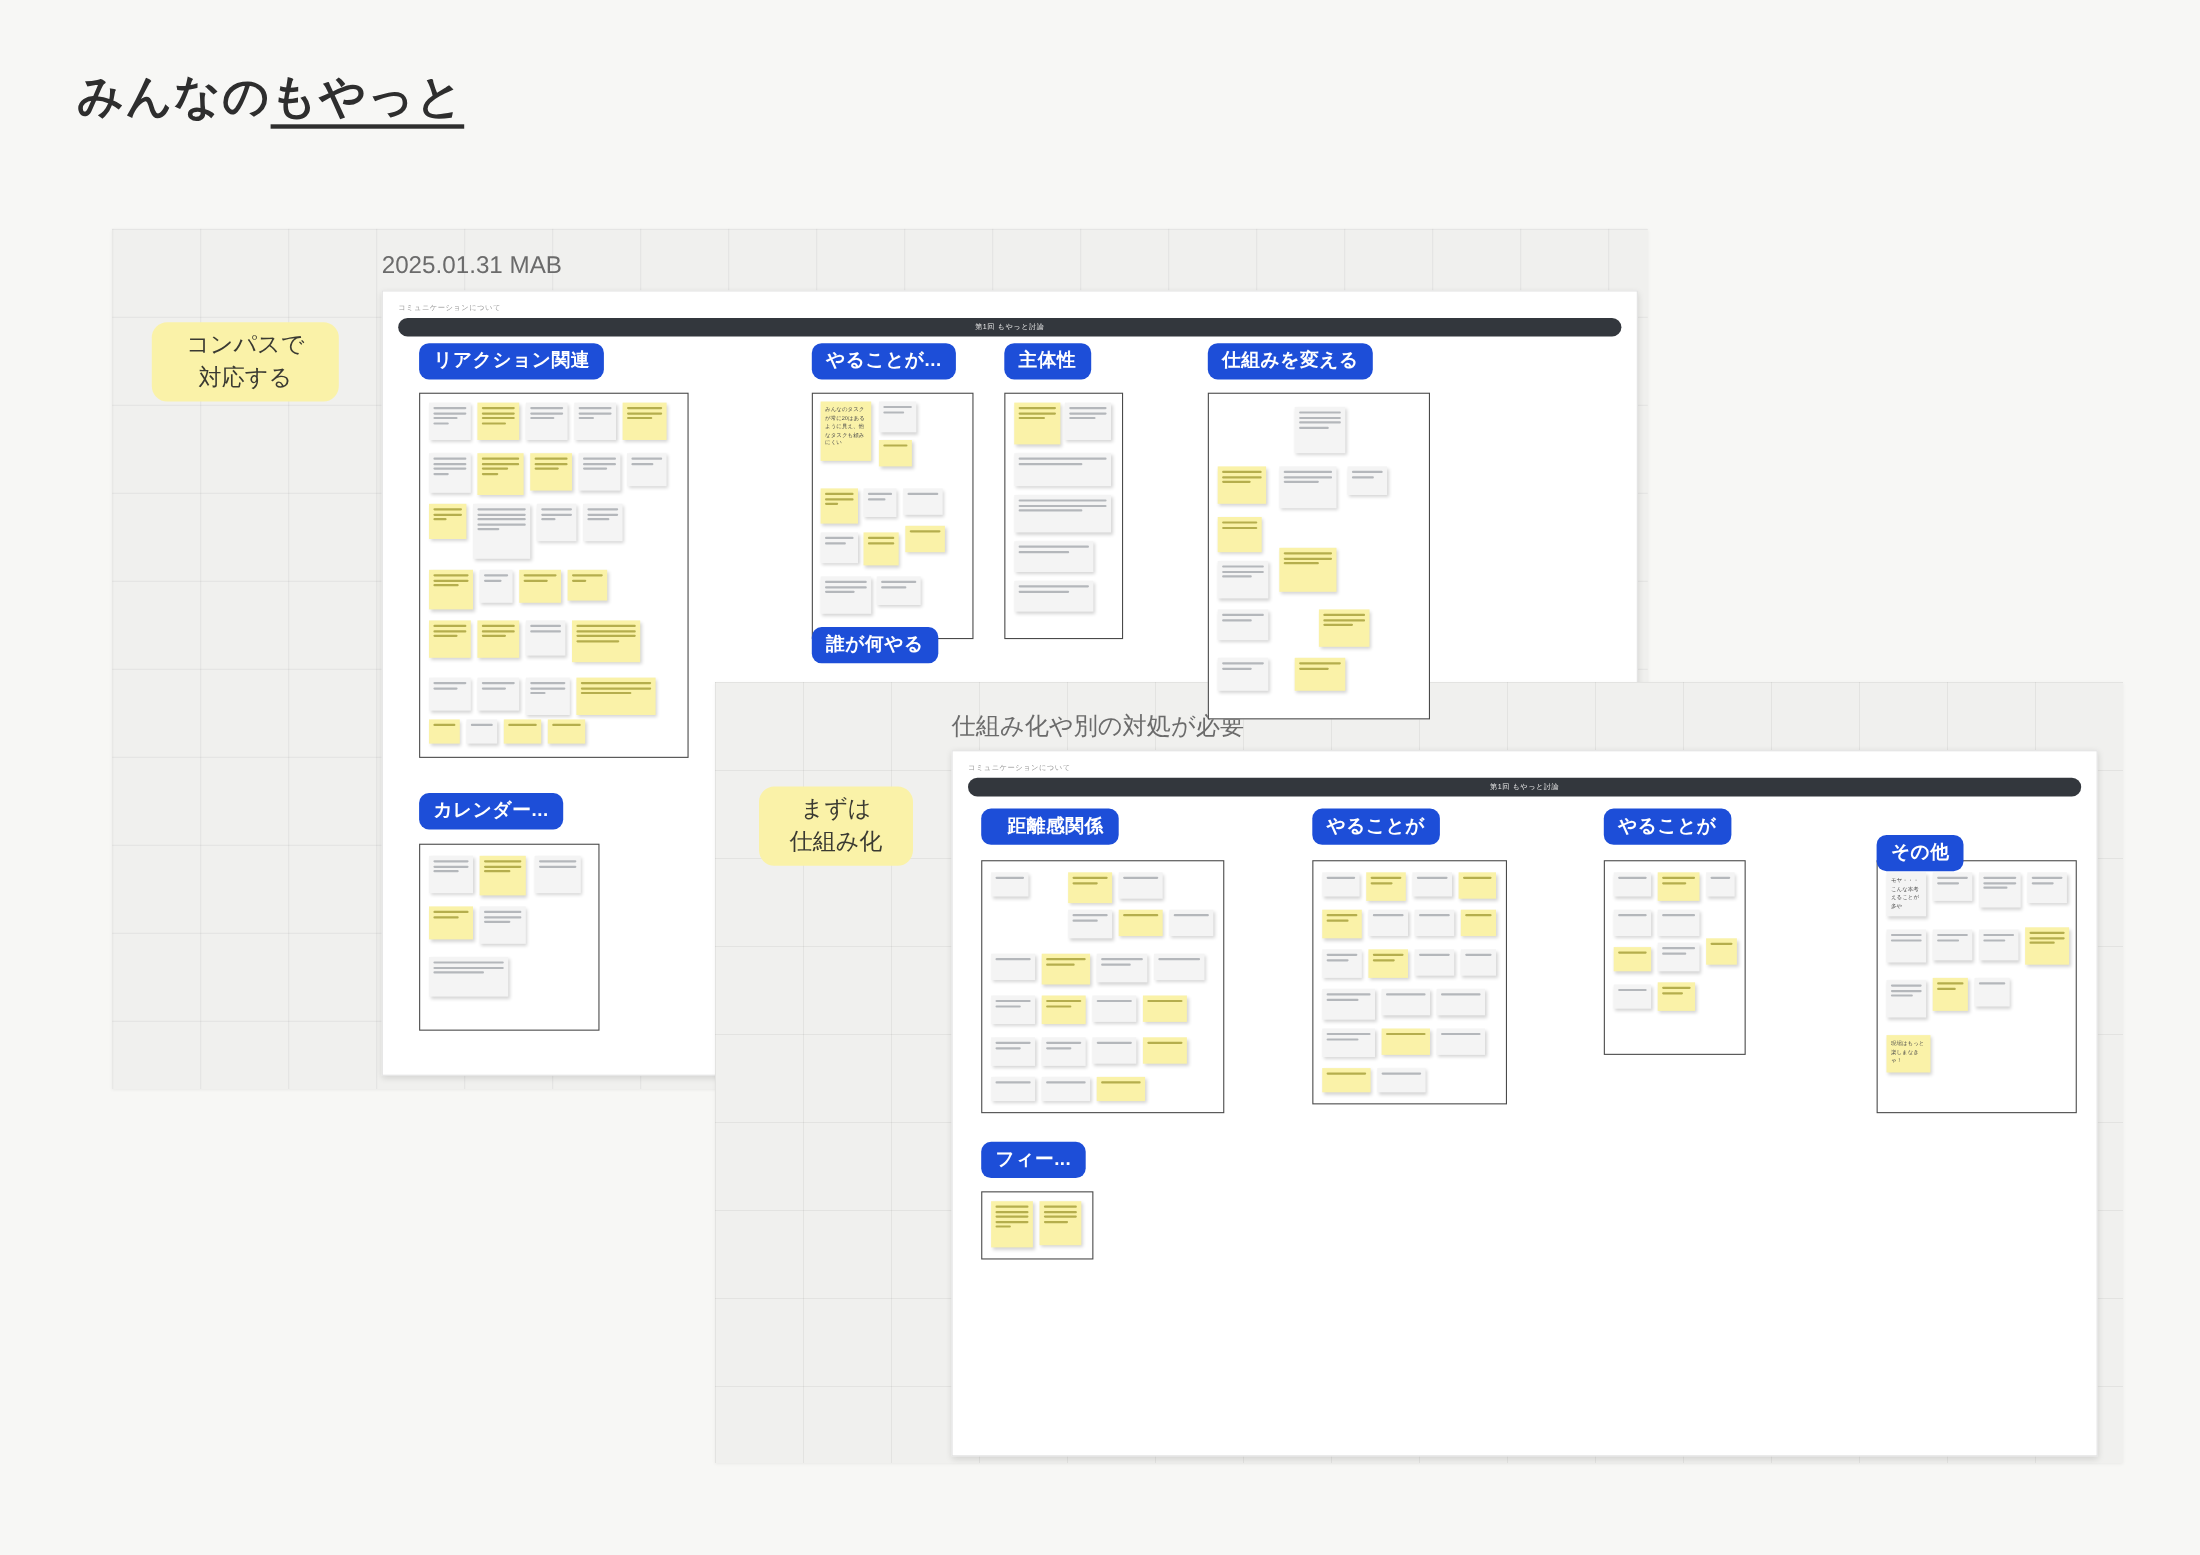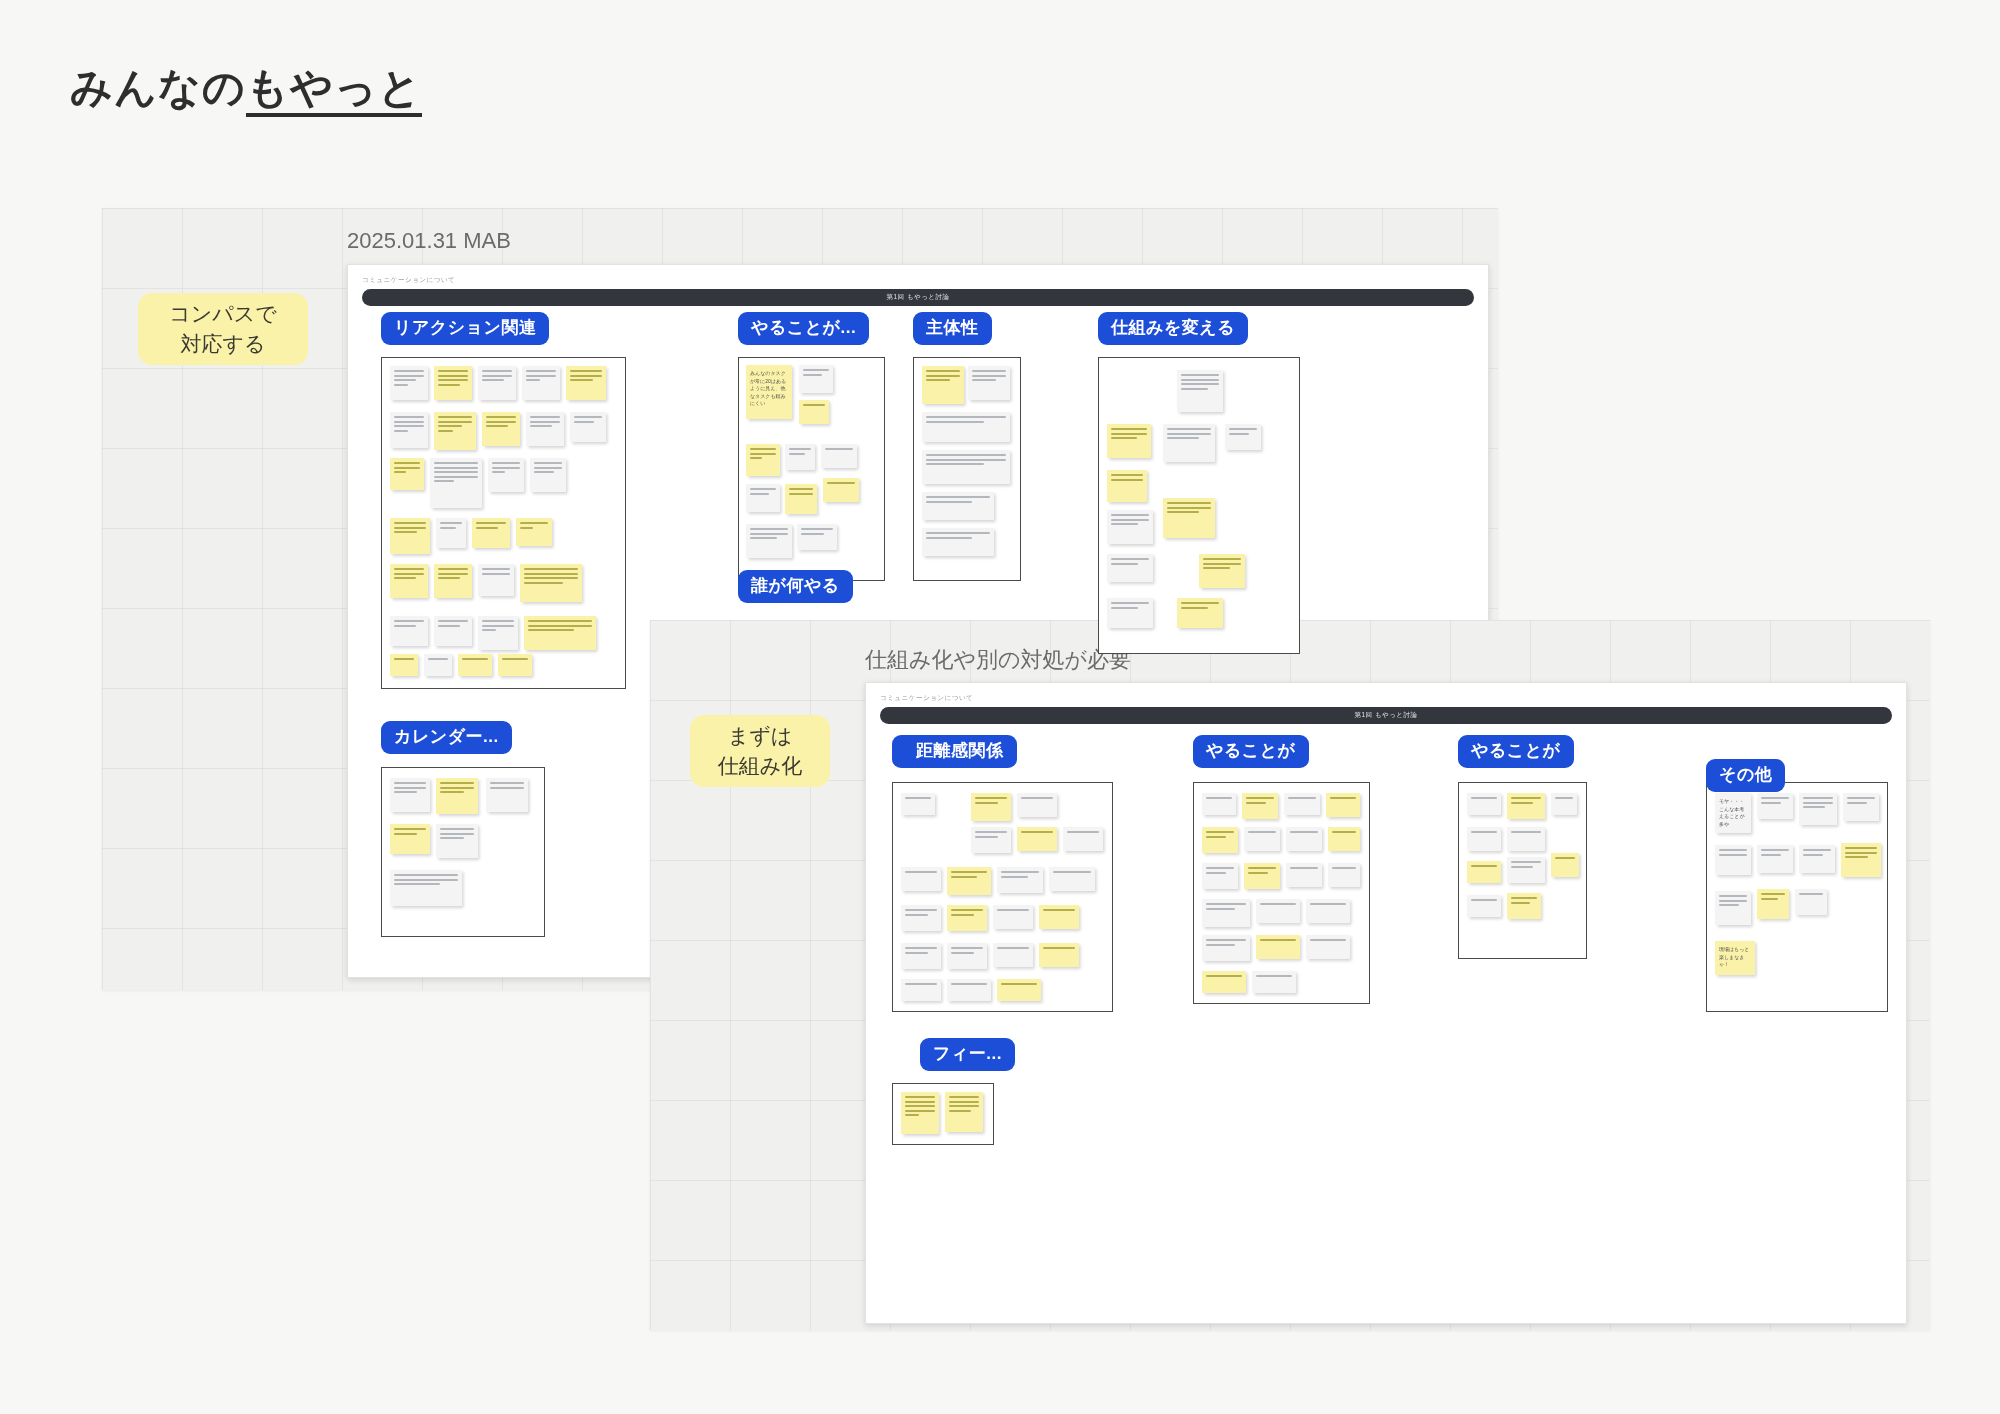--- a/index.html
+++ b/index.html
@@ -452,21 +452,21 @@
   <div class="sheet" id="sheet-2">
     <div class="sheet-kicker">コミュニケーションについて</div>
     <div class="sheet-bar">
       <span>第1回 もやっと討論</span>
     </div>
 
     <div class="chip" style="left:26px;top:52px;padding-left:24px;">距離感関係</div>
     <div class="chip" style="left:327px;top:52px;">やることが</div>
     <div class="chip" style="left:592px;top:52px;">やることが</div>
     <div class="chip" style="left:840px;top:52px;margin-top:24px;">その他</div>
-    <div class="chip" style="left:26px;top:355px;margin-left:28px;">フィー...</div>
+    <div class="chip" style="left:26px;top:355px;">フィー...</div>
 
     <div class="panel" style="left:26px;top:99px;width:219px;height:228px;">
       <div class="note w" style="left:8px;top:10px;width:34px;height:22px;">
           <div class="ln l"></div>
         </div>
       <div class="note y" style="left:78px;top:10px;width:40px;height:28px;">
           <div class="ln l"></div>
           <div class="ln m"></div>
         </div>
       <div class="note w" style="left:124px;top:10px;width:40px;height:24px;">

